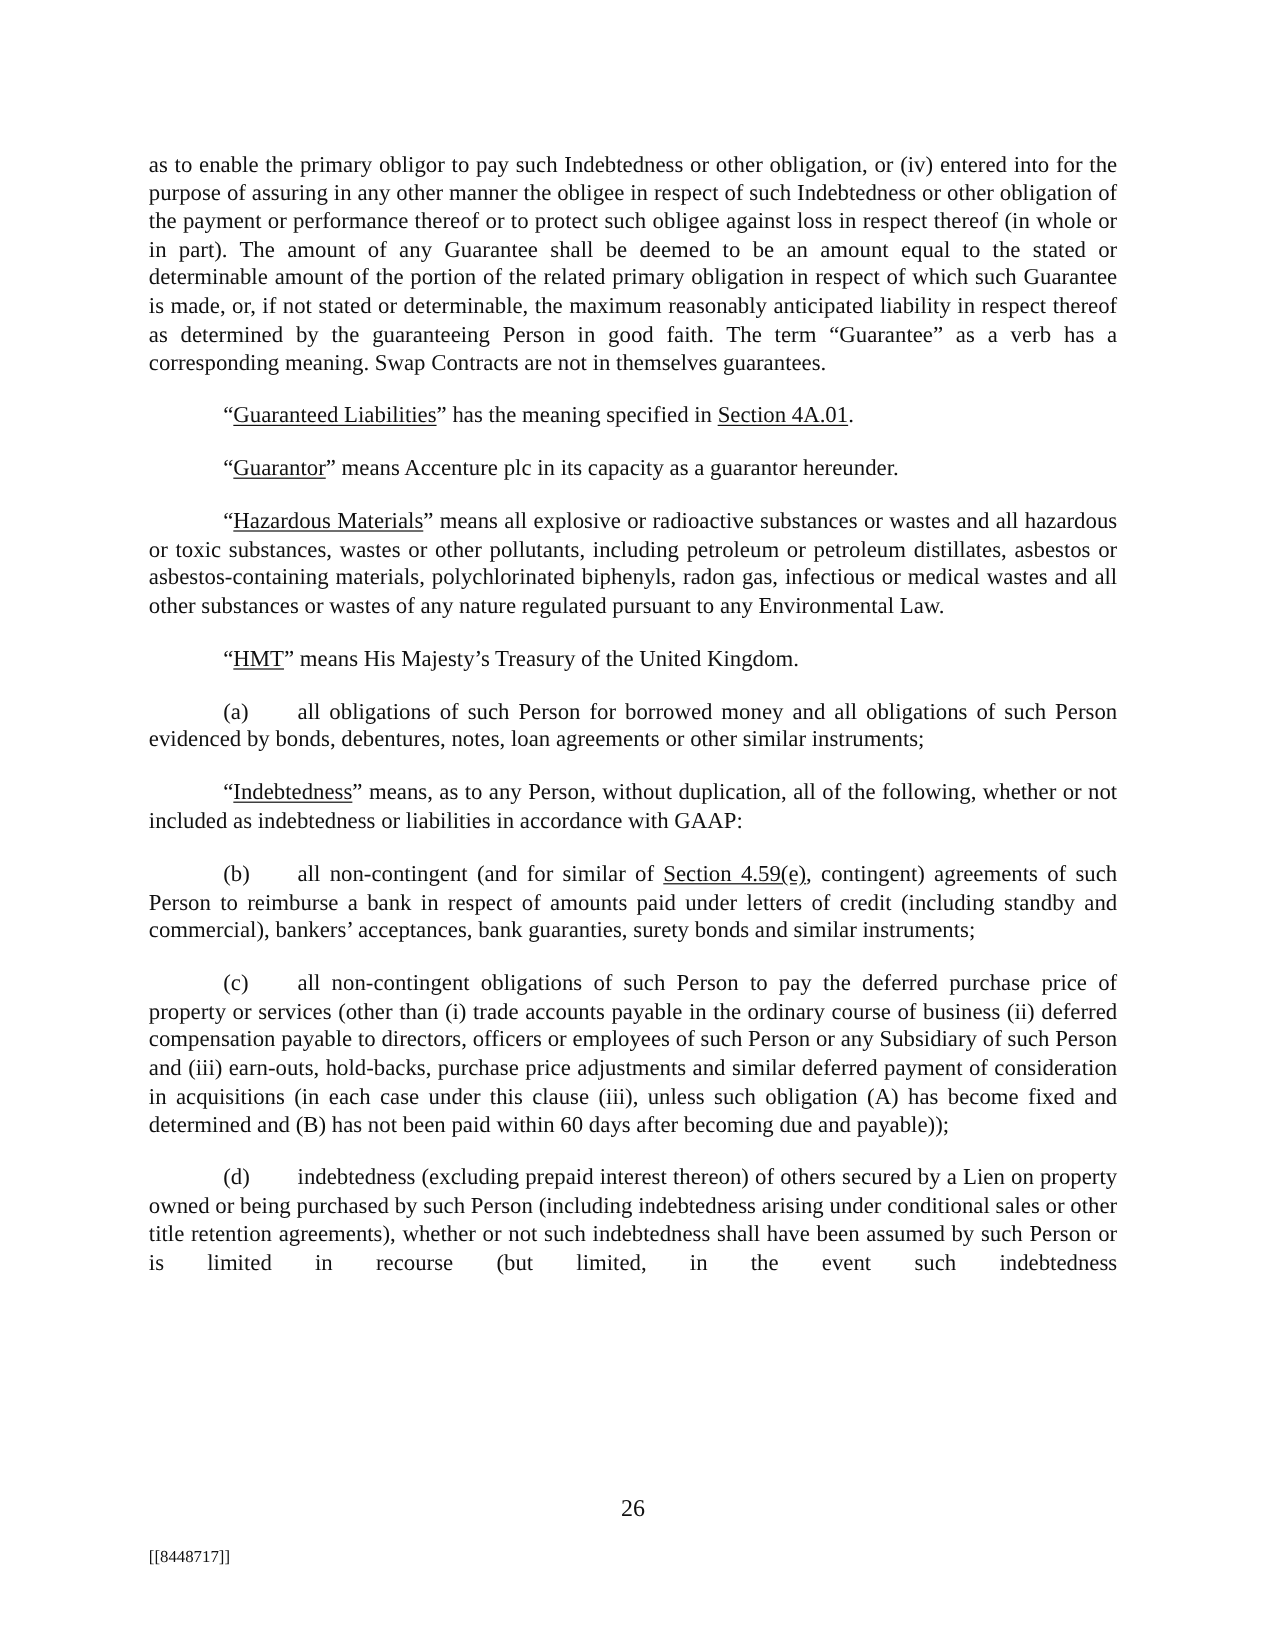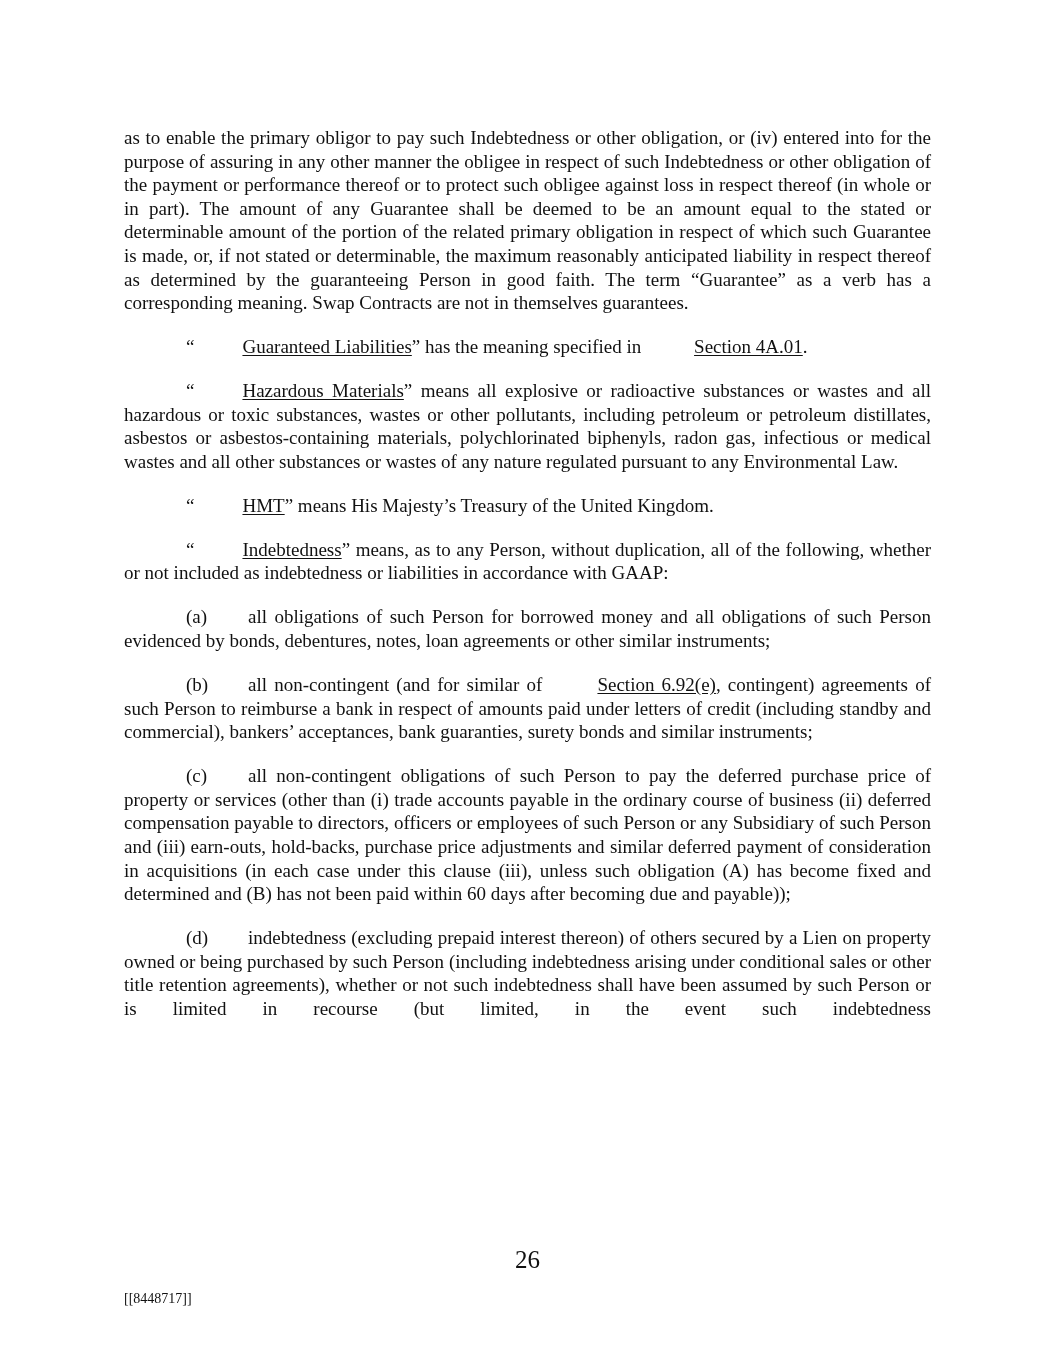--- a/index.html
+++ b/index.html
@@ -2,45 +2,46 @@
 <html><head>
 <meta charset="utf-8">
 <style>
   html, body { margin: 0; padding: 0; background: #ffffff; }
   body { width: 1055px; height: 1365px; position: relative; overflow: hidden;
          font-family: "Liberation Serif", "DejaVu Serif", serif; color: #111; }
   .page { position: absolute; left: 124px; top: 126px; width: 807px; }
   p { margin: 0; font-size: 19px; line-height: 23.6px; text-align: justify; }
   .gap { margin-top: 20.4px; }
   .indent { text-indent: 62px; }
-  .u { text-decoration: underline; text-underline-offset: 2px; margin-left: 48px; }
+  .u { text-decoration: underline; text-underline-offset: 2px; }
   .tab { display: inline-block; width: 62px; text-indent: 0; }
   .pagenum { position: absolute; top: 1246px; left: 0; width: 1055px; text-align: center;
-             font-size: 25px; }
+             font-size: 20px; }
   .docid { position: absolute; top: 1291px; left: 124px; font-size: 14px; }
 </style>
 </head>
 <body>
 
 <div class="page">
   <p>as to enable the primary obligor to pay such Indebtedness or other obligation, or (iv) entered into for the purpose of assuring in any other manner the obligee in respect of such Indebtedness or other obligation of the payment or performance thereof or to protect such obligee against loss in respect thereof (in whole or in part).  The amount of any Guarantee shall be deemed to be an amount equal to the stated or determinable amount of the portion of the related primary obligation in respect of which such Guarantee is made, or, if not stated or determinable, the maximum reasonably anticipated liability in respect thereof as determined by the guaranteeing Person in good faith.  The term “Guarantee” as a verb has a corresponding meaning.  Swap Contracts are not in themselves guarantees.</p>
 
   <p class="gap indent"><span>“</span><span class="u">Guaranteed Liabilities</span><span>” has the meaning specified in </span><span class="u">Section 4A.01</span><span>.</span></p>
 
+  <p class="gap indent"><span>“</span><span class="u">Guarantor</span><span>” means Accenture plc in its capacity as a guarantor hereunder.</span></p>
 
 
   <p class="gap indent"><span>“</span><span class="u">Hazardous Materials</span><span>” means all explosive or radioactive substances or wastes and all hazardous or toxic substances, wastes or other pollutants, including petroleum or petroleum distillates, asbestos or asbestos-containing materials, polychlorinated biphenyls, radon gas, infectious or medical wastes and all other substances or wastes of any nature regulated pursuant to any Environmental Law.</span></p>
 
   <p class="gap indent"><span>“</span><span class="u">HMT</span><span>” means His Majesty’s Treasury of the United Kingdom.</span></p>
 
+  <p class="gap indent"><span class="tab">(a)</span><span>all obligations of such Person for borrowed money and all obligations of such Person evidenced by bonds, debentures, notes, loan agreements or other similar instruments;</span></p>
+
   <p class="gap indent"><span>“</span><span class="u">Indebtedness</span><span>” means, as to any Person, without duplication, all of the following, whether or not included as indebtedness or liabilities in accordance with GAAP:</span></p>
 
-  <p class="gap indent"><span class="tab">(a)</span><span>all obligations of such Person for borrowed money and all obligations of such Person evidenced by bonds, debentures, notes, loan agreements or other similar instruments;</span></p>
-
-  <p class="gap indent"><span class="tab">(b)</span><span>all non-contingent (and for similar of </span><span class="u">Section 6.92(e)</span><span>, contingent) agreements of such Person to reimburse a bank in respect of amounts paid under letters of credit (including standby and commercial), bankers’ acceptances, bank guaranties, surety bonds and similar instruments;</span></p>
+  <p class="gap indent"><span class="tab">(b)</span><span>all non-contingent (and for similar of </span><span class="u">Section 4.59(e)</span><span>, contingent) agreements of such Person to reimburse a bank in respect of amounts paid under letters of credit (including standby and commercial), bankers’ acceptances, bank guaranties, surety bonds and similar instruments;</span></p>
 
   <p class="gap indent"><span class="tab">(c)</span><span>all non-contingent obligations of such Person to pay the deferred purchase price of property or services (other than (i) trade accounts payable in the ordinary course of business (ii) deferred compensation payable to directors, officers or employees of such Person or any Subsidiary of such Person and (iii) earn-outs, hold-backs, purchase price adjustments and similar deferred payment of consideration in acquisitions (in each case under this clause (iii), unless such obligation (A) has become fixed and determined and (B) has not been paid within 60 days after becoming due and payable));</span></p>
 
   <p class="gap indent" style="text-align-last: justify;"><span class="tab">(d)</span><span>indebtedness (excluding prepaid interest thereon) of others secured by a Lien on property owned or being purchased by such Person (including indebtedness arising under conditional sales or other title retention agreements), whether or not such indebtedness shall have been assumed by such Person or is limited in recourse (but limited, in the event such indebtedness</span></p>
 </div>
 
 <div class="pagenum">26</div>
 <div class="docid">[[8448717]]</div>
 
 </body></html>

